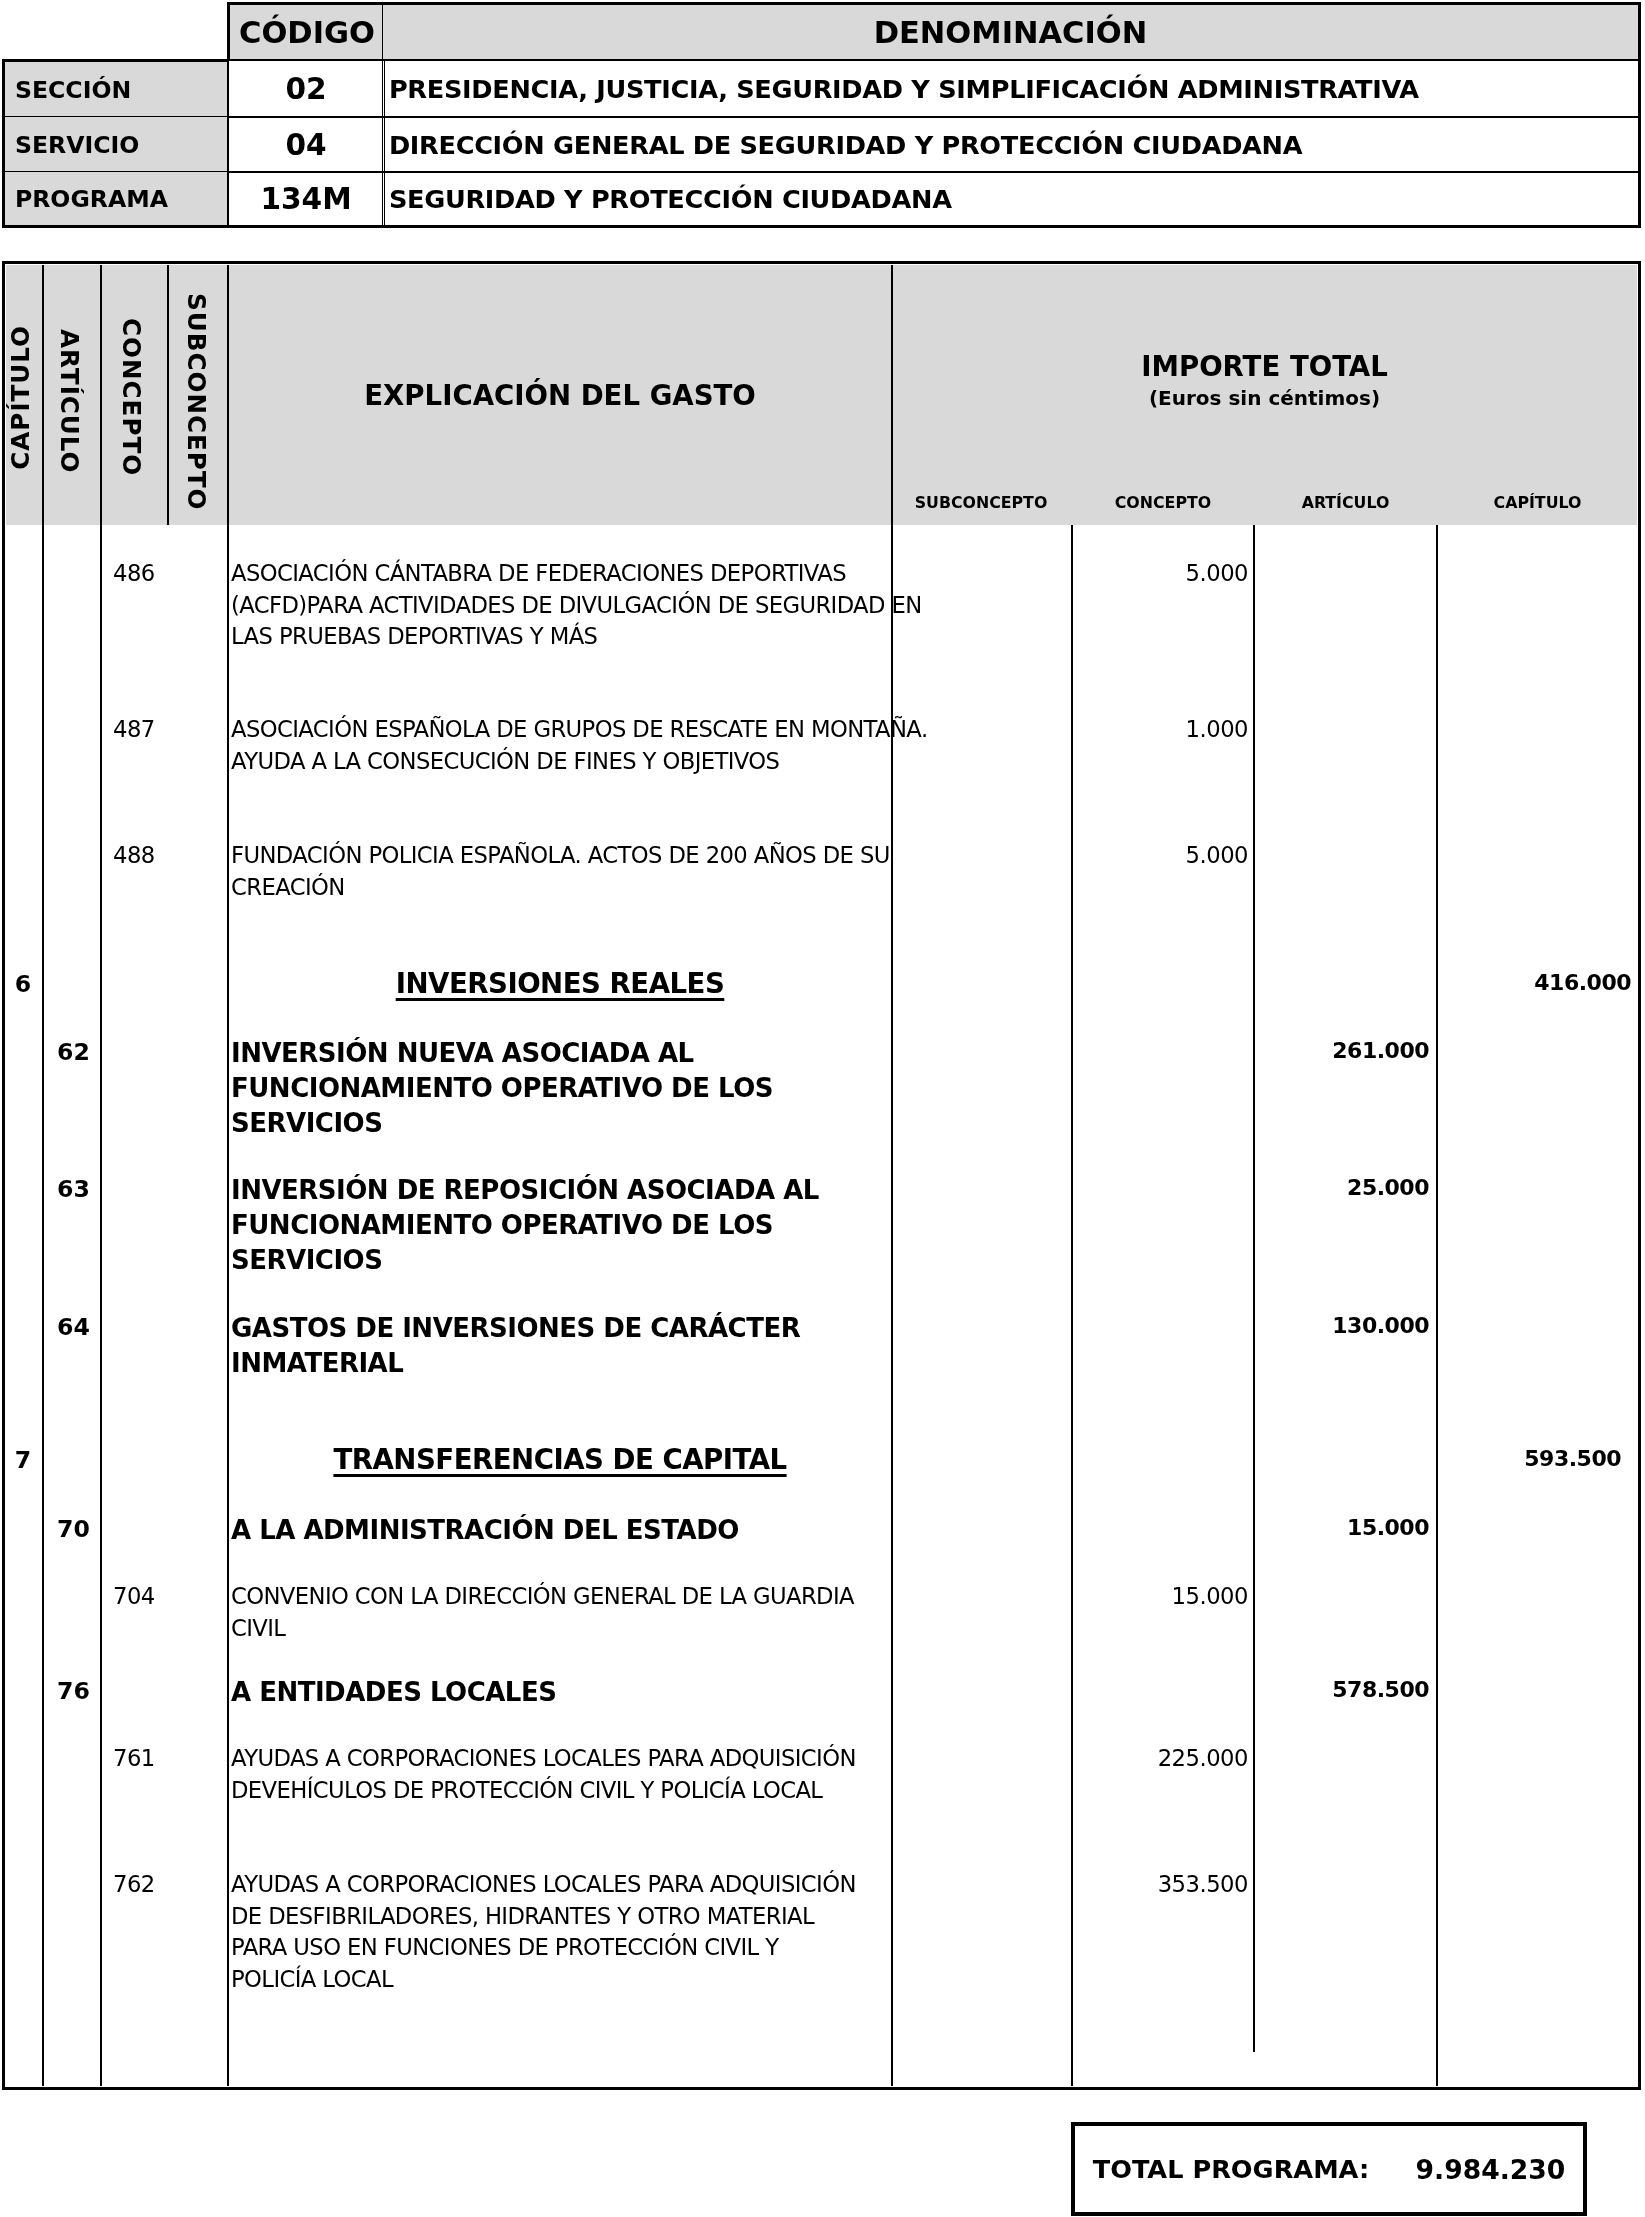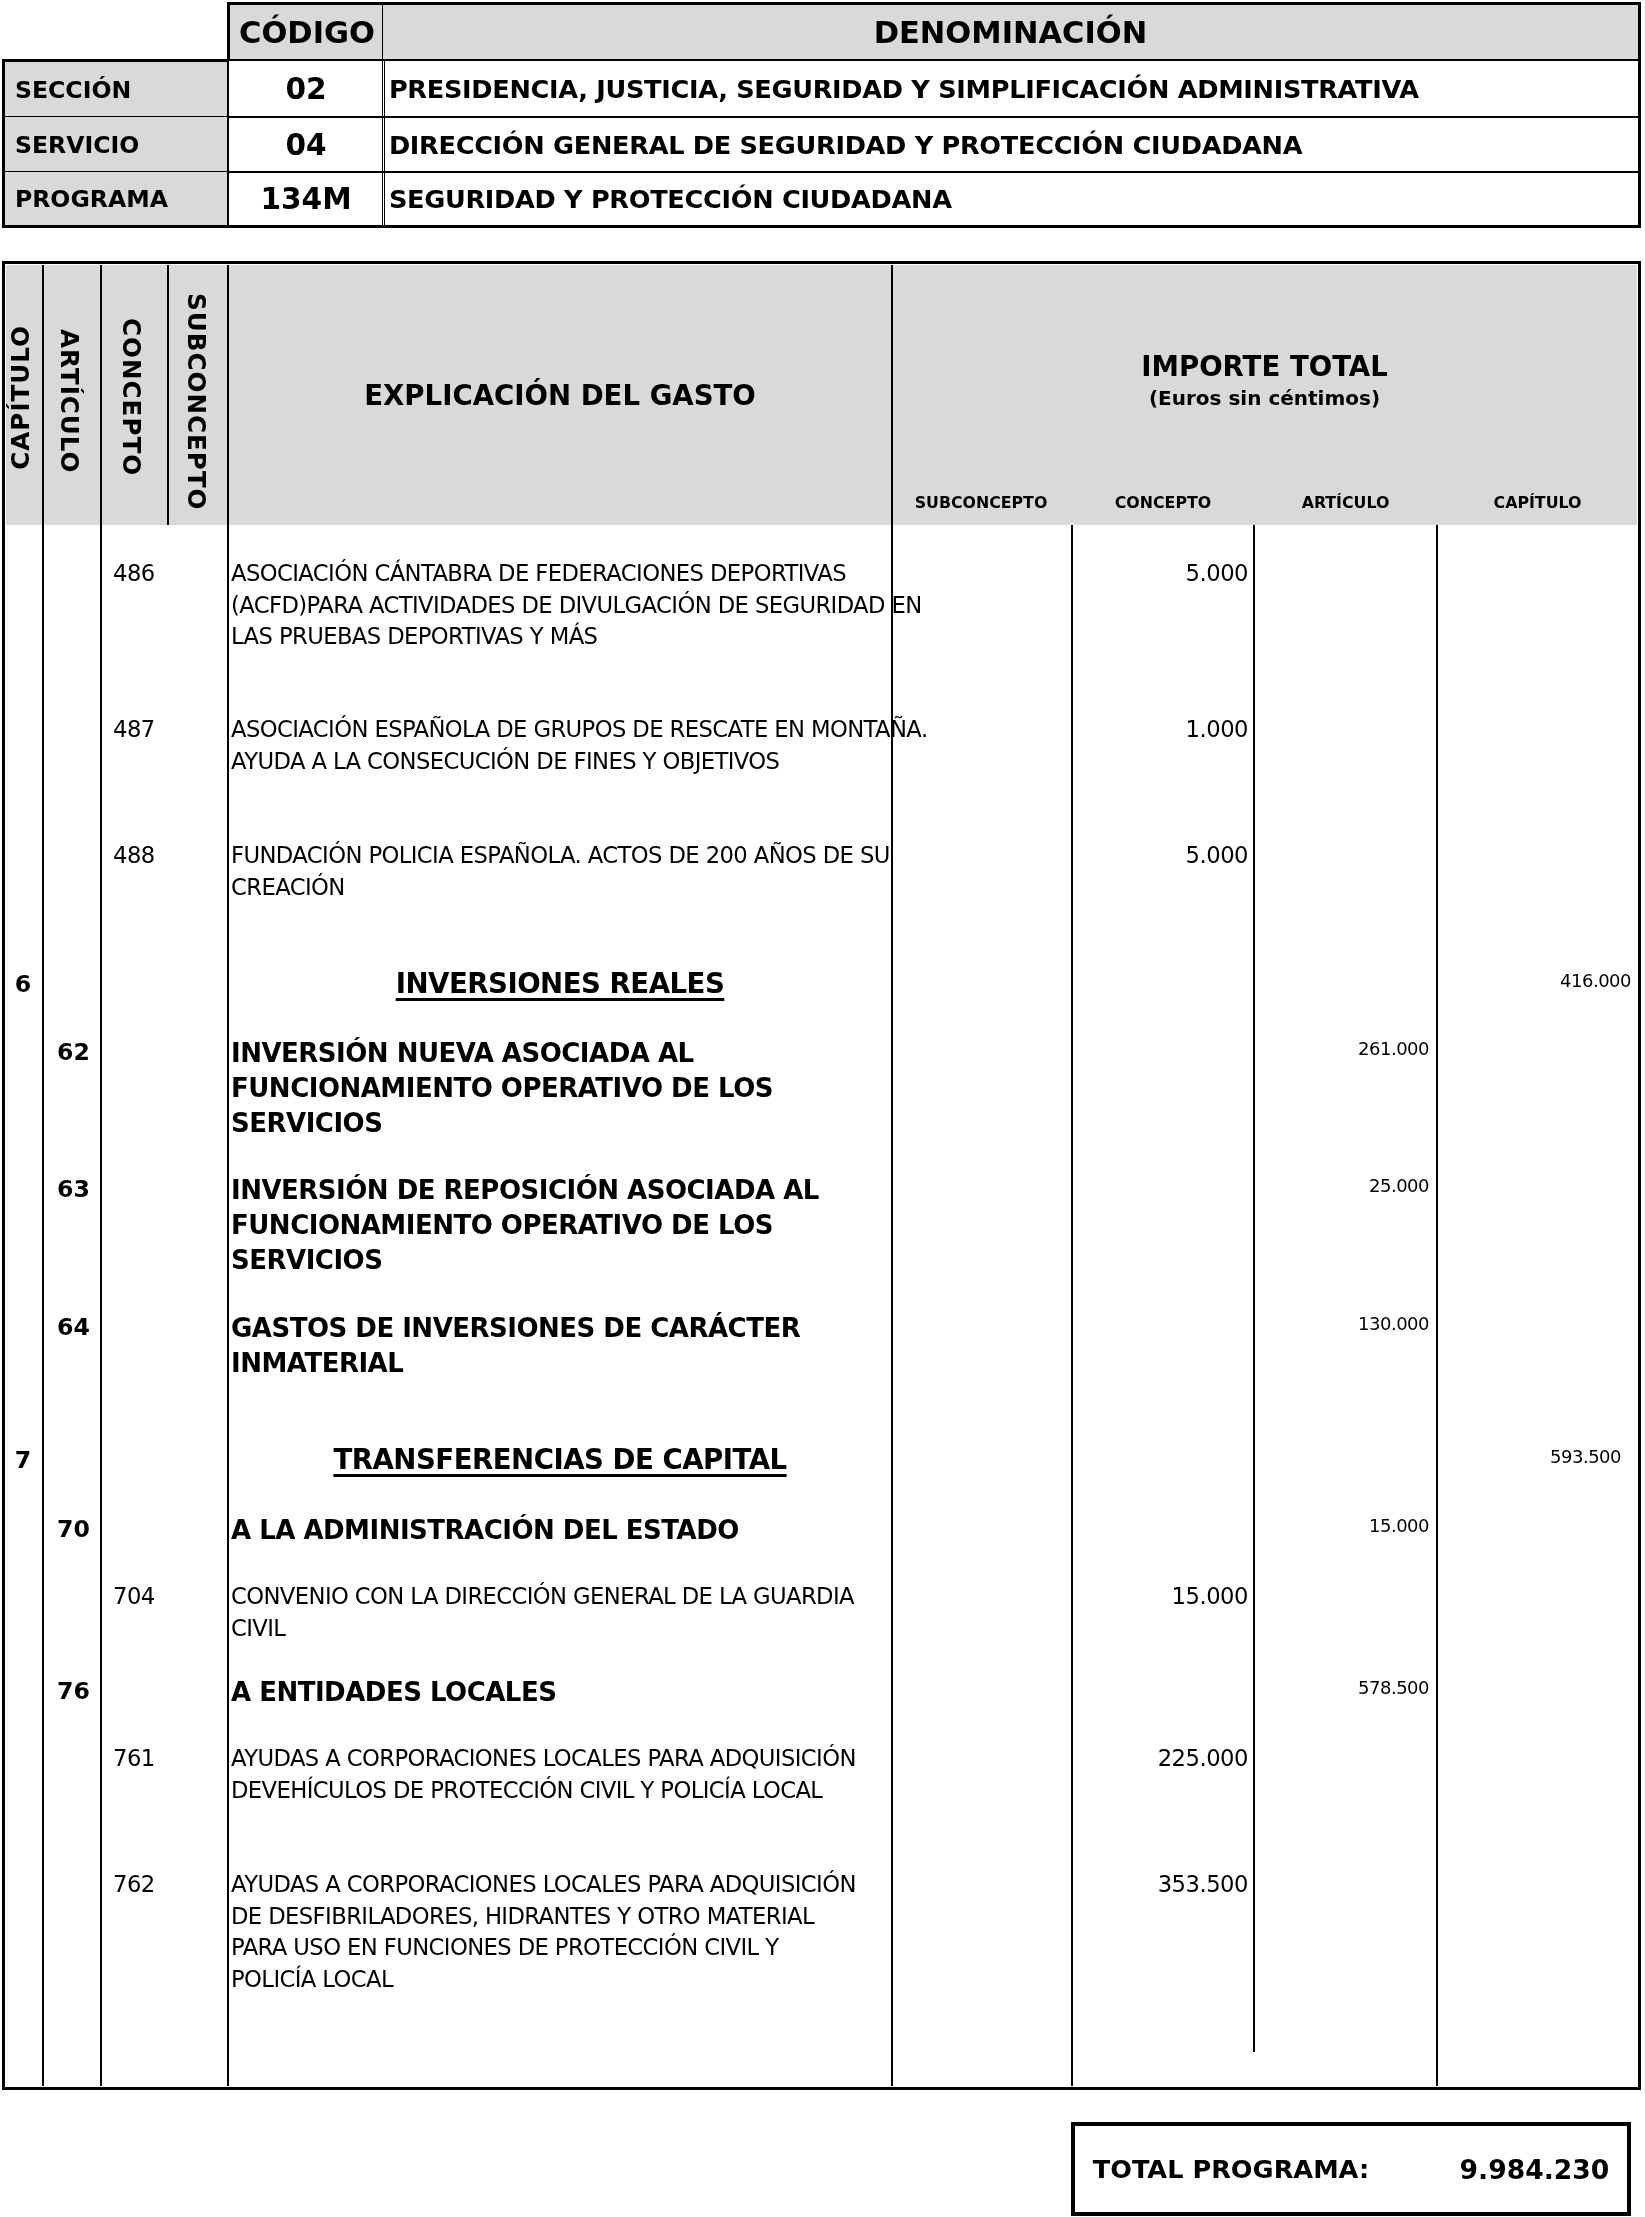--- a/index.html
+++ b/index.html
@@ -19,21 +19,21 @@
   .vtext { position: absolute; writing-mode: vertical-rl; font-weight: bold; font-size: 24.6px; letter-spacing: 1px; white-space: nowrap; }
   .rot180 { transform: rotate(180deg); }
   .hdr-txt { position: absolute; font-weight: bold; text-align: center; }
   .sub-hdr { position: absolute; font-size: 15.8px; font-weight: bold; text-align: center; top: 493px; }
 
   .code-txt { position: absolute; font-size: 22.7px; letter-spacing: -0.5px; }
   .desc { position: absolute; font-size: 22.7px; line-height: 31.5px; letter-spacing: -0.6px; width: 724px; }
   .desc.bold { font-weight: bold; font-size: 26px; line-height: 35px; letter-spacing: -0.5px; }
   .desc.title { font-weight: bold; font-size: 27.6px; text-decoration: underline; text-decoration-thickness: 3px; text-underline-offset: 4.9px; text-align: center; letter-spacing: -0.5px; }
   .amt { position: absolute; font-size: 22.7px; text-align: right; letter-spacing: -0.5px; }
-  .amt.bold { font-weight: normal; font-size: 18px; }
+  .amt.bold { font-weight: bold; font-size: 22px; }
   .chap-num { position: absolute; font-weight: bold; font-size: 23.6px; }
 </style>
 </head>
 <body>
 
 <div>
   <div class="top-cell gray th-big" style="left:227px;top:2px;width:158px;height:59px;border-width:3px 1.5px 1.5px 3px;">CÓDIGO</div>
   <div class="top-cell gray th-big" style="left:382px;top:2px;width:1259px;height:59px;border-width:3px 3px 1.5px 1.5px;">DENOMINACIÓN</div>
 
   <div class="top-cell gray rowlab" style="left:2px;top:59px;width:227px;height:59px;border-width:3px 1.5px 1.5px 3px;">SECCIÓN</div>
@@ -124,17 +124,17 @@
 
   <div class="code-txt" style="left:113px;top:1745px;">761</div>
   <div class="desc" style="left:231px;top:1743px;width:658px;">AYUDAS A CORPORACIONES LOCALES PARA ADQUISICIÓN DEVEHÍCULOS DE PROTECCIÓN CIVIL Y POLICÍA LOCAL</div>
   <div class="amt" style="left:1074px;top:1745px;width:174px;">225.000</div>
 
   <div class="code-txt" style="left:113px;top:1871px;">762</div>
   <div class="desc" style="left:231px;top:1869px;width:630px;">AYUDAS A CORPORACIONES LOCALES PARA ADQUISICIÓN DE DESFIBRILADORES, HIDRANTES Y OTRO MATERIAL PARA USO EN FUNCIONES DE PROTECCIÓN CIVIL Y POLICÍA LOCAL</div>
   <div class="amt" style="left:1074px;top:1871px;width:174px;">353.500</div>
 </div>
 
-<div class="abs" style="left:1071px;top:2122px;width:560px;height:94px;border:4.9px solid #000;display:flex;align-items:center;justify-content:space-between;padding:0 17.7px 0 17.7px;">
+<div class="abs" style="left:1071px;top:2122px;width:516px;height:94px;border:4.9px solid #000;display:flex;align-items:center;justify-content:space-between;padding:0 17.7px 0 17.7px;">
   <span style="font-weight:bold;font-size:25.6px;">TOTAL PROGRAMA:</span>
   <span style="font-weight:bold;font-size:26.6px;">9.984.230</span>
 </div>
 
 
 </body></html>

